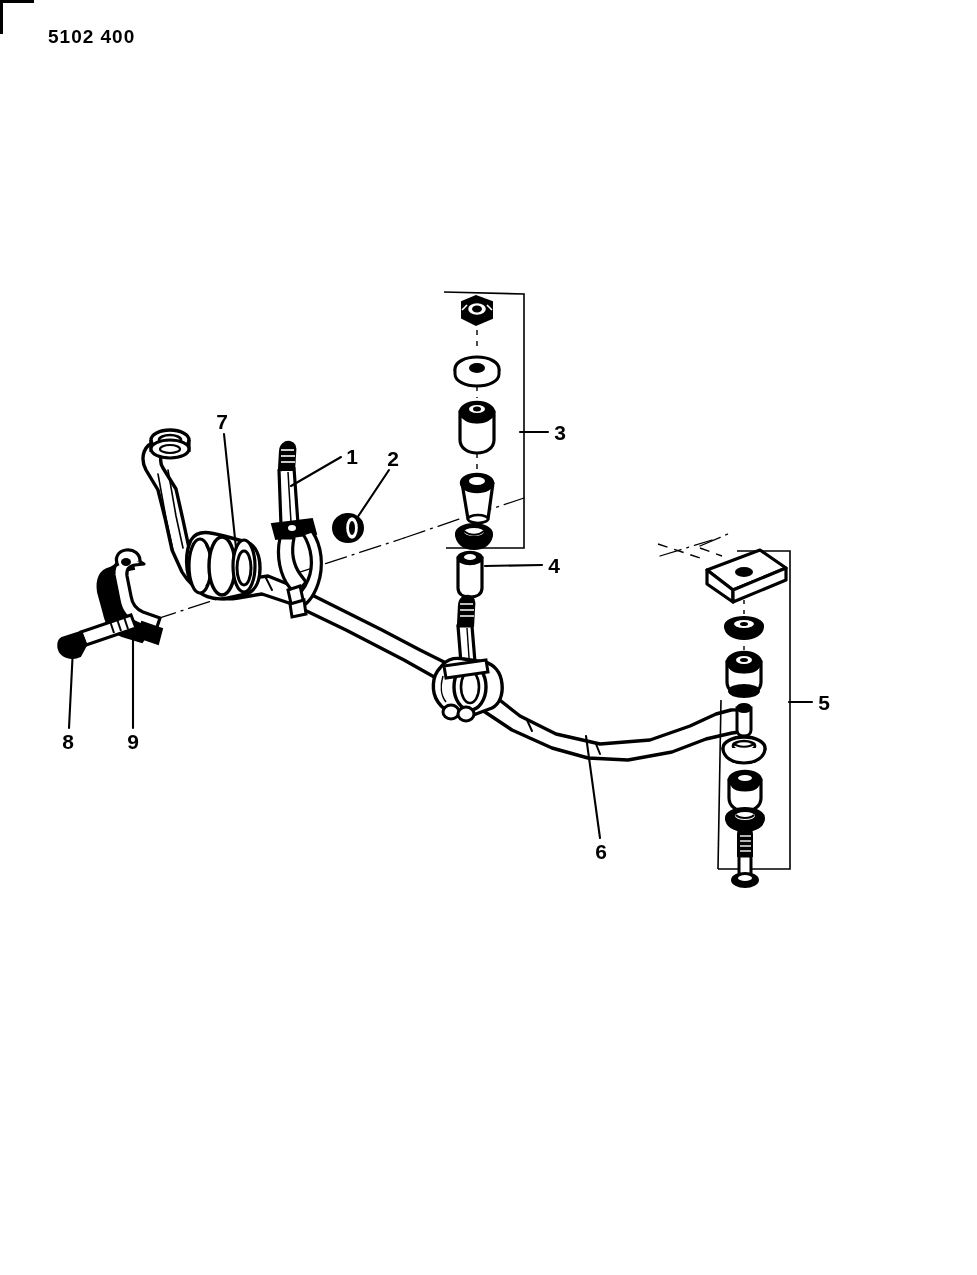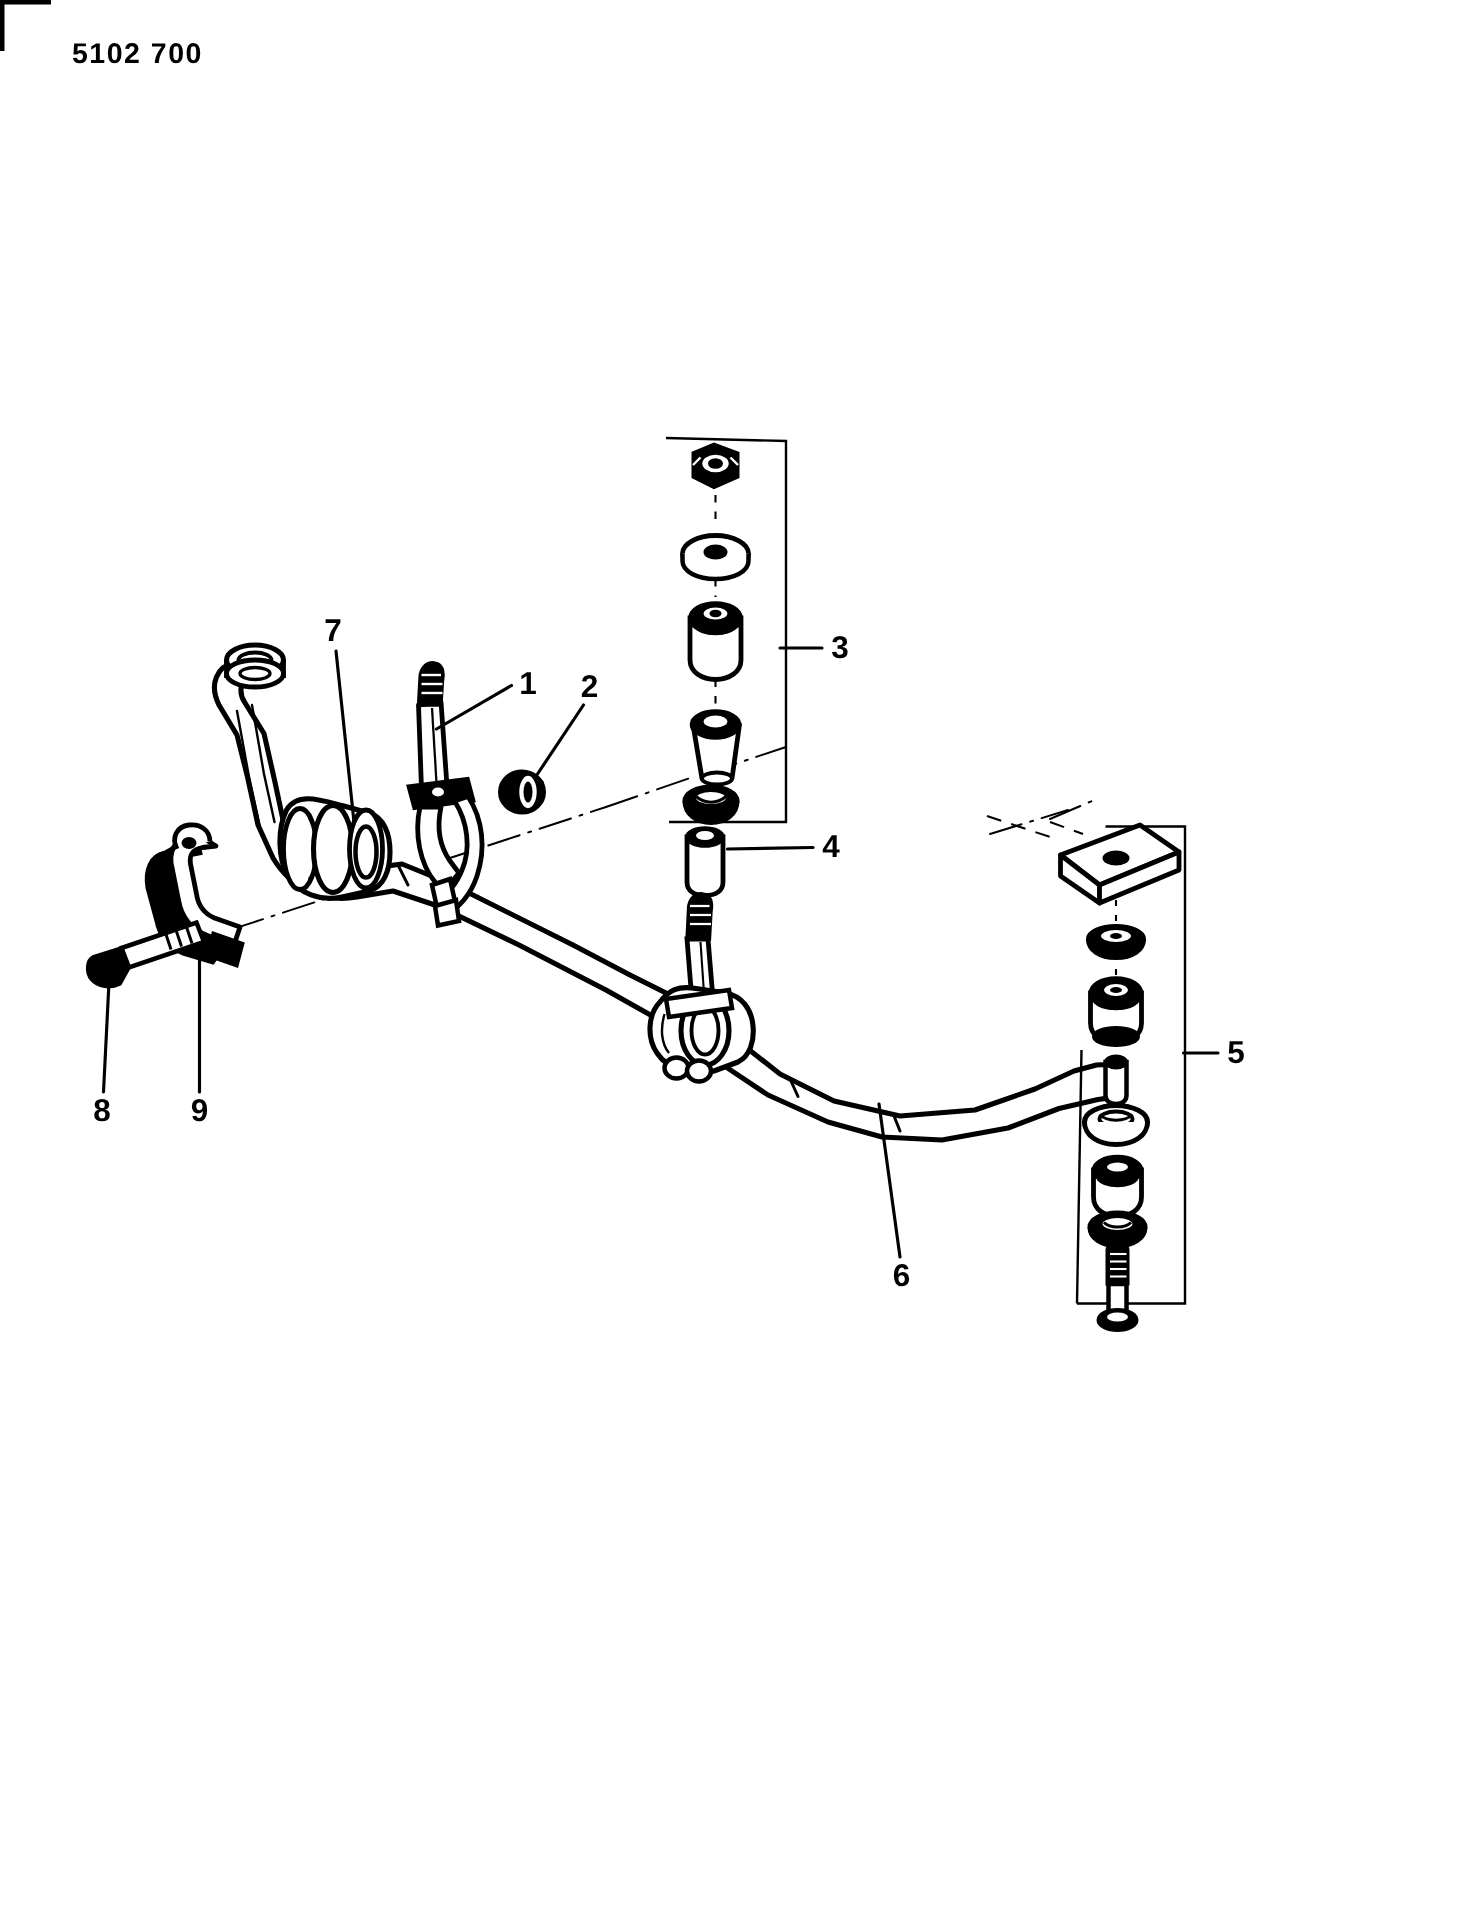--- a/index.html
+++ b/index.html
@@ -62,21 +62,21 @@
   }
 </style>
 </head>
 <body>
 
 <div id="sheet">
 
   <div class="corner-mark" id="corner-v"></div>
   <div class="corner-mark" id="corner-h"></div>
 
-  <div id="header-code">5102 700</div>
+  <div id="header-code">5102 400</div>
 
   <svg id="diagram" viewBox="0 0 977 1275">
 
     <g stroke="#000" stroke-width="1.3" fill="none" stroke-dasharray="22 6 2 6" stroke-linecap="round">
       <line x1="86" y1="642" x2="404" y2="538"></line>
       <line x1="404" y1="538" x2="462" y2="518"></line>
       <line x1="470" y1="516" x2="524" y2="498"></line>
       <line x1="660" y1="556" x2="712" y2="540"></line>
       <line x1="700" y1="546" x2="728" y2="534"></line>
     </g>

